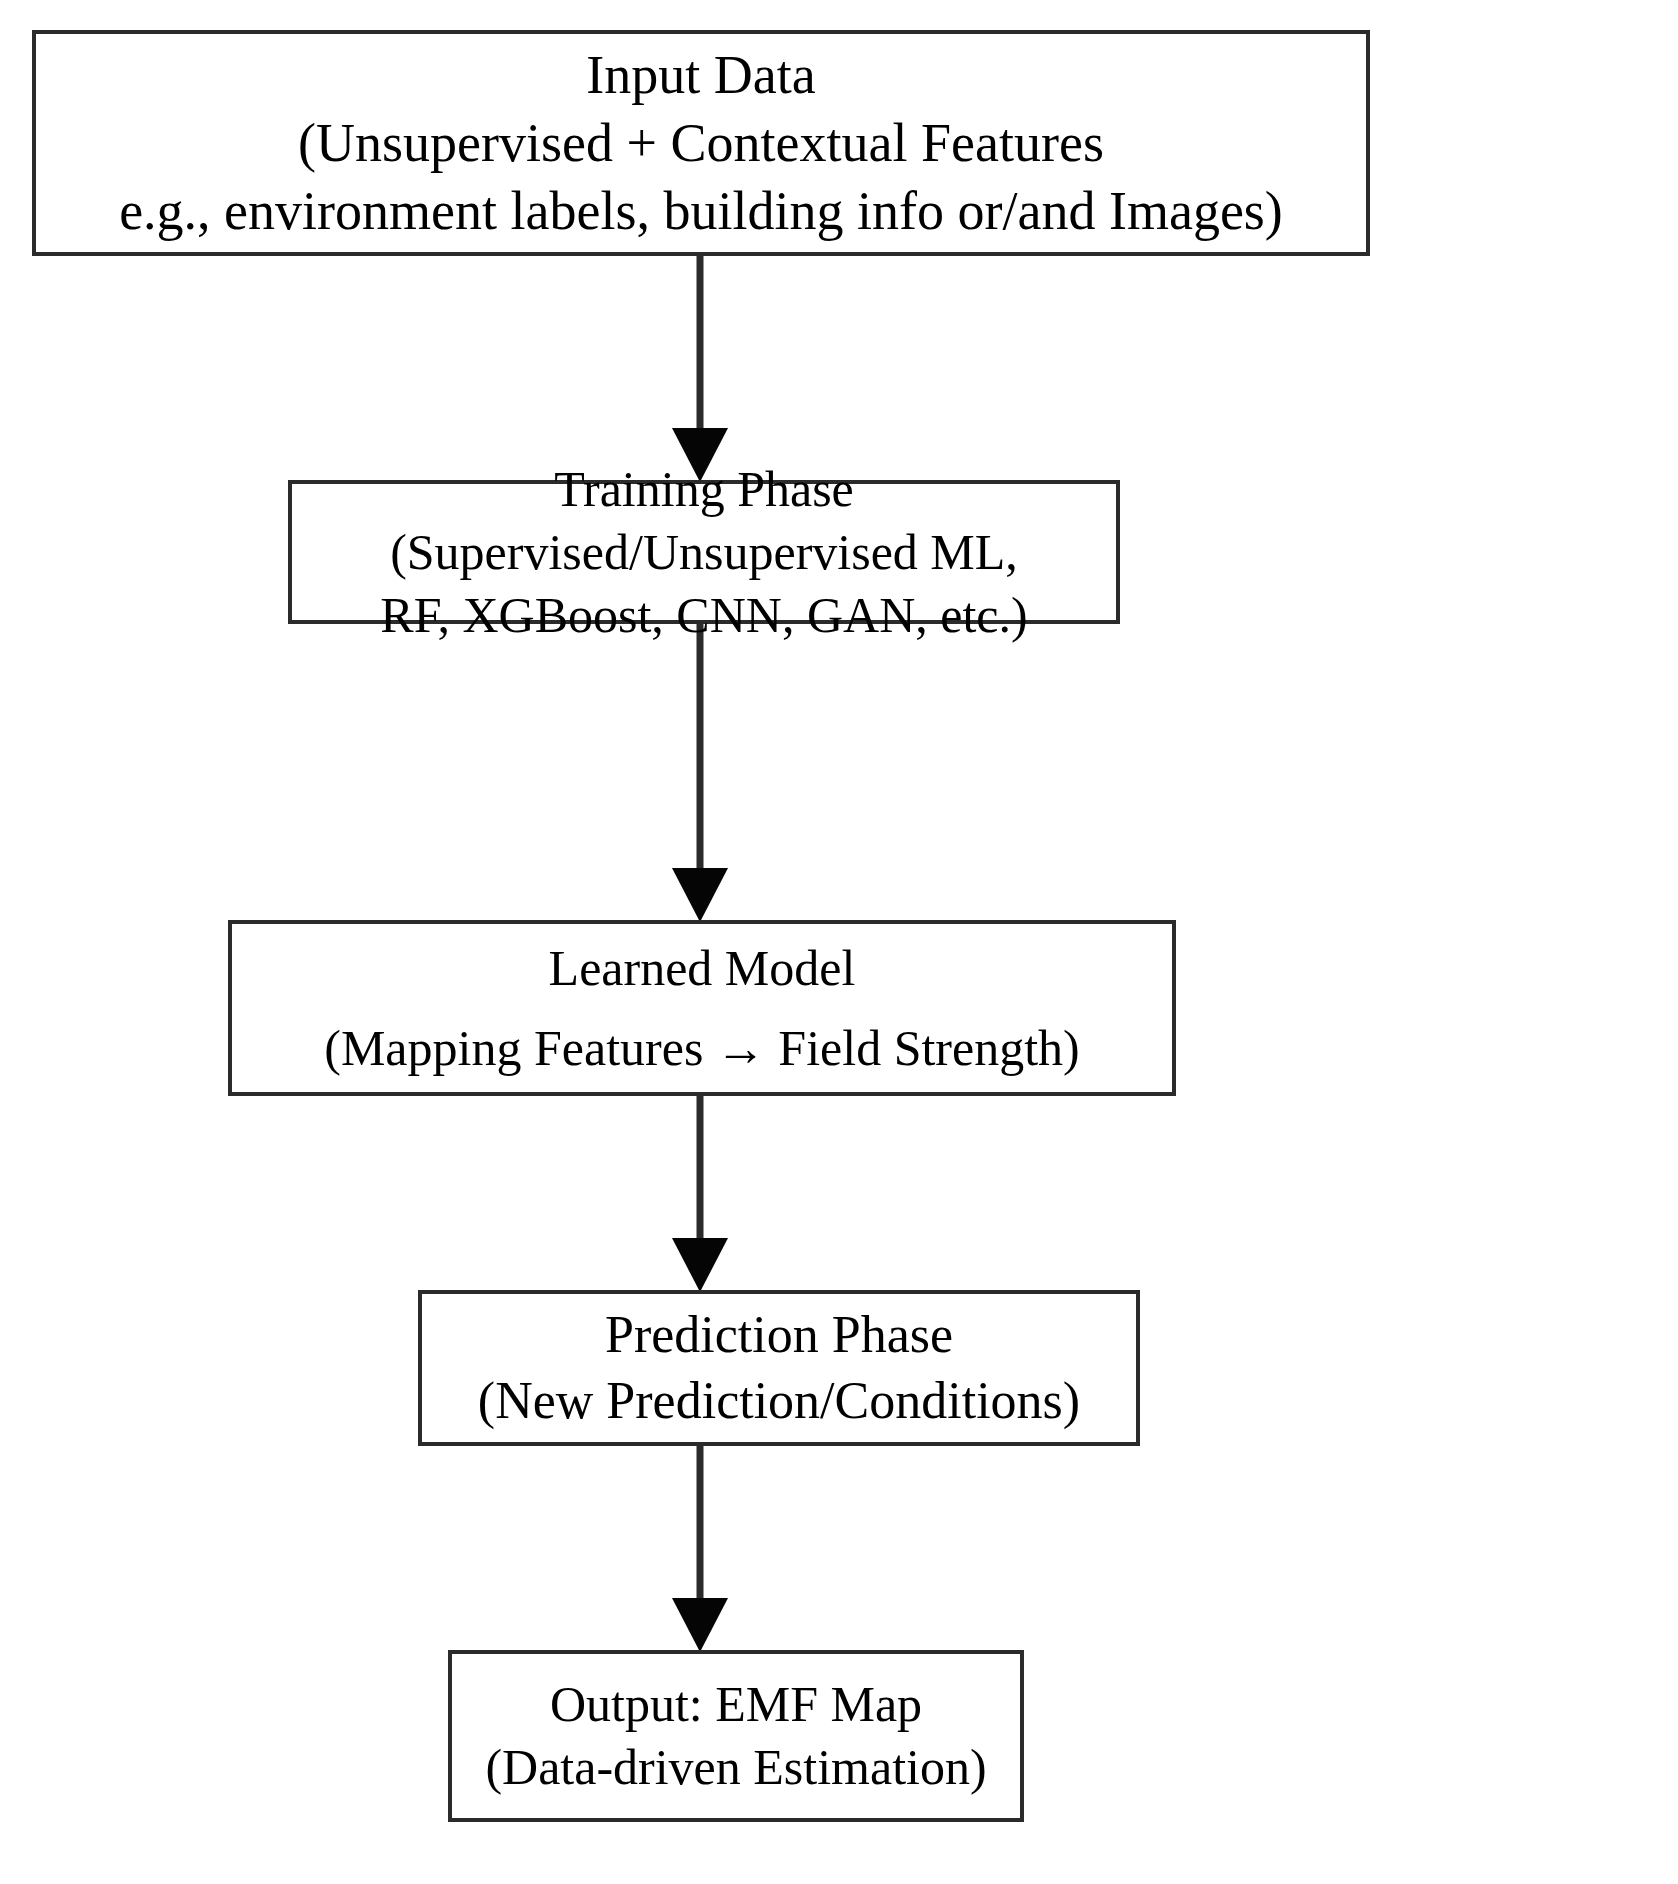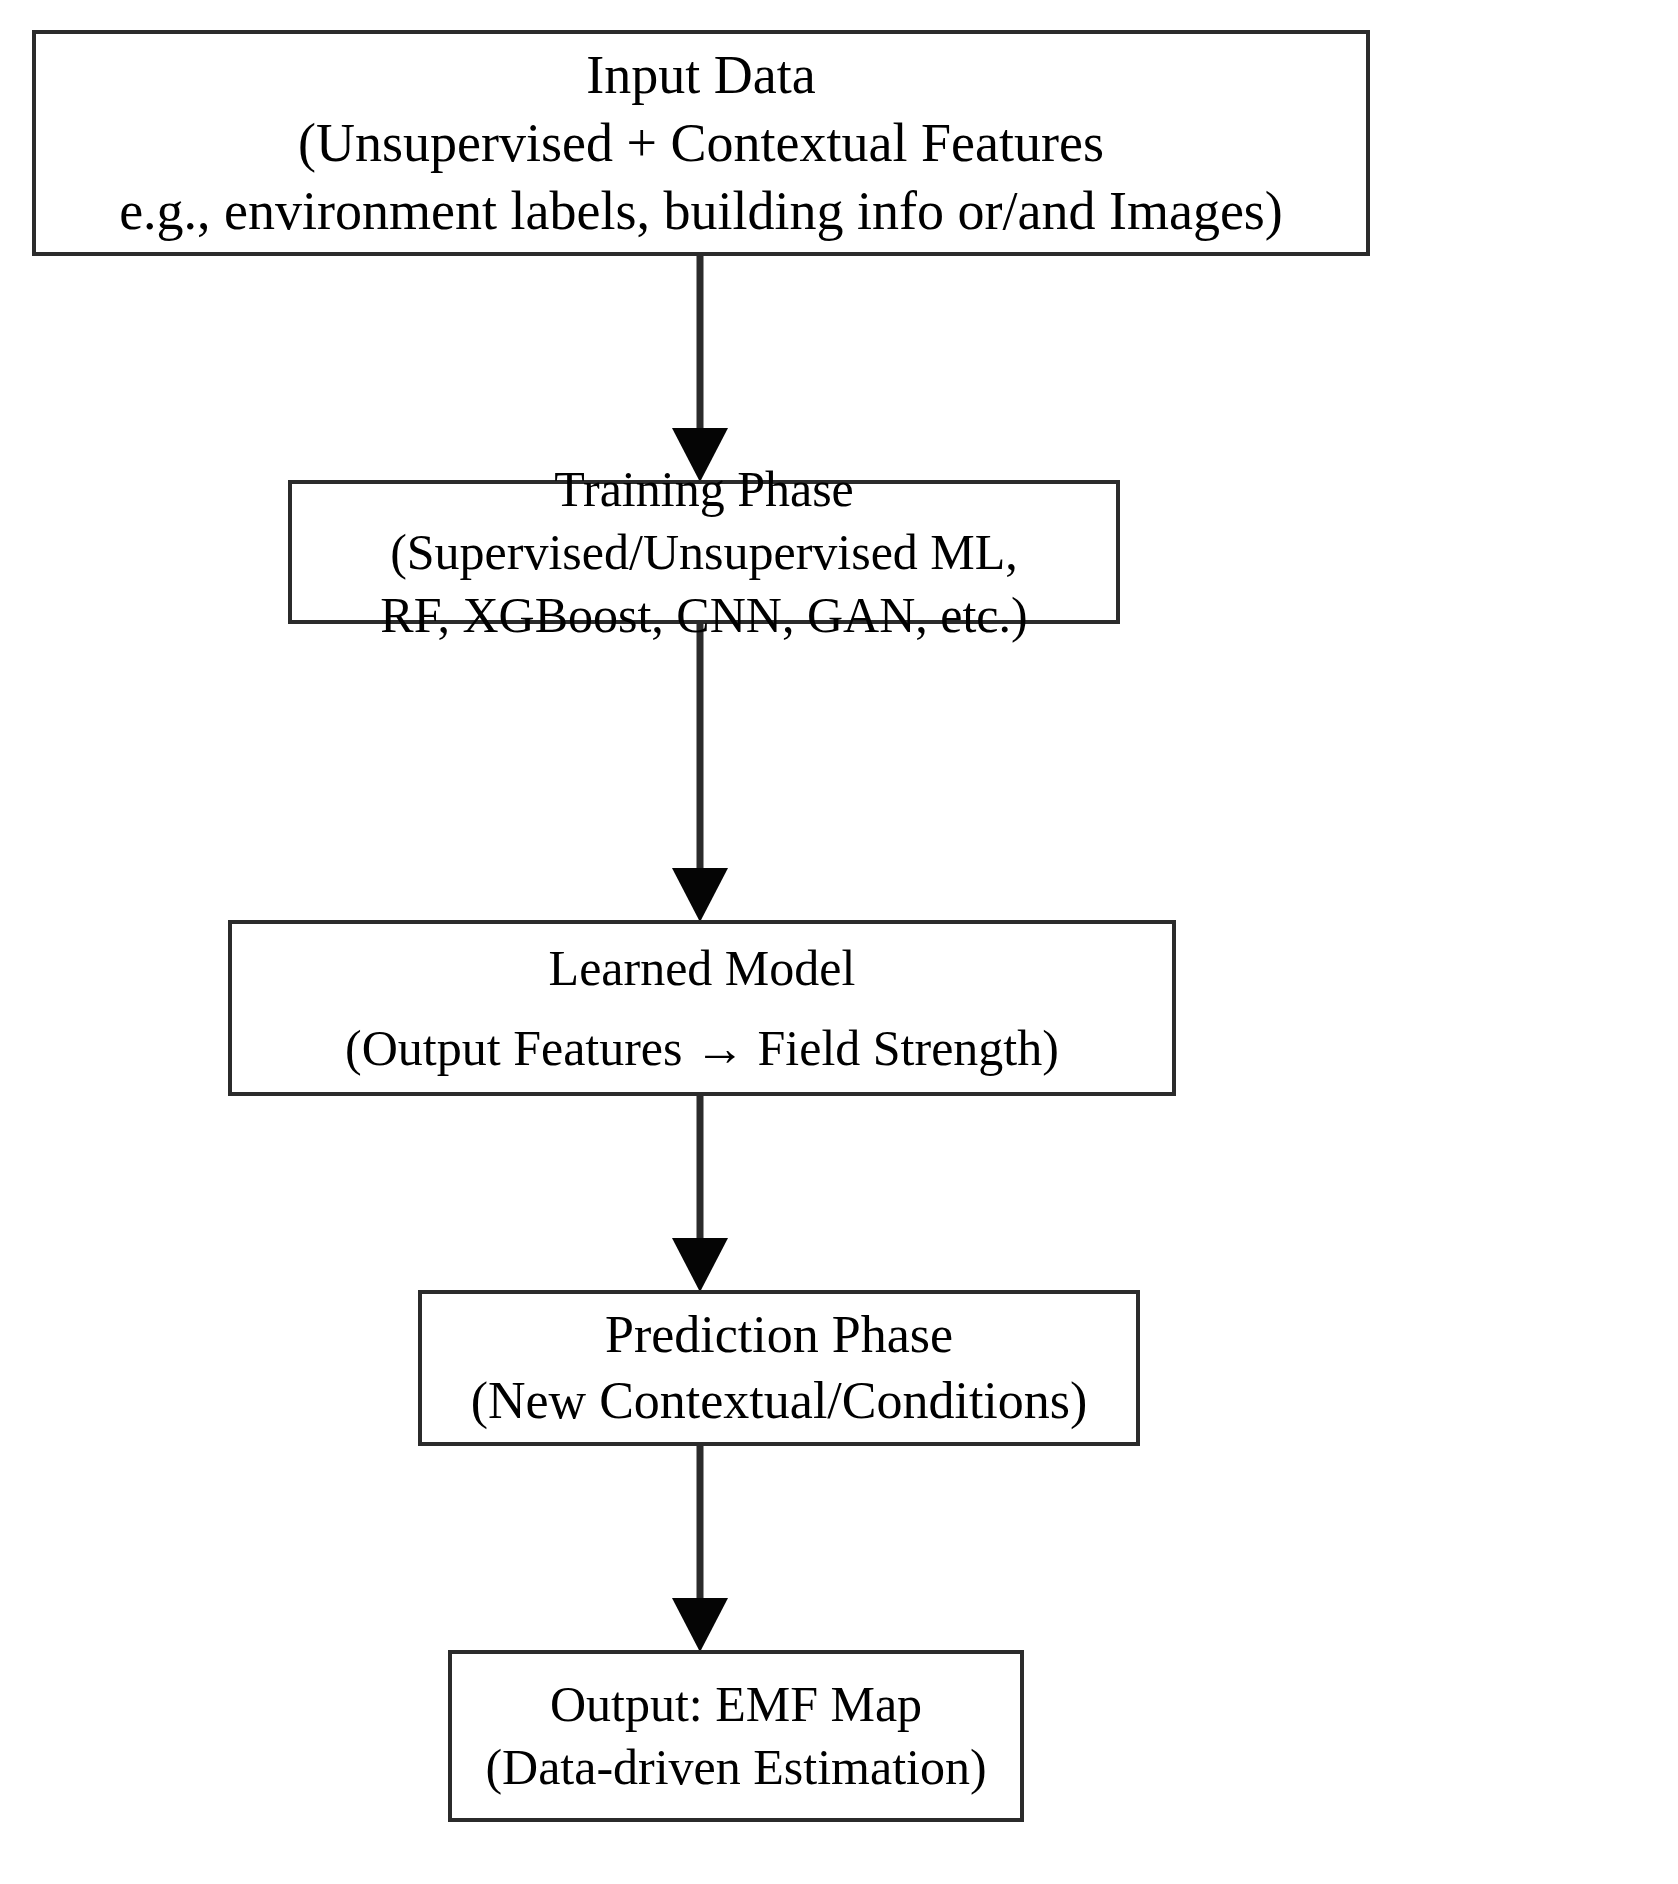--- a/index.html
+++ b/index.html
@@ -114,26 +114,26 @@
   </div>
 
   <div class="node" id="node-training">
     <span class="line">Training Phase</span>
     <span class="line">(Supervised/Unsupervised ML,</span>
     <span class="line">RF, XGBoost, CNN, GAN, etc.)</span>
   </div>
 
   <div class="node" id="node-model">
     <span class="line">Learned Model</span>
-    <span class="line">(Output Features → Field Strength)</span>
+    <span class="line">(Mapping Features → Field Strength)</span>
   </div>
 
   <div class="node" id="node-prediction">
     <span class="line">Prediction Phase</span>
-    <span class="line">(New Contextual/Conditions)</span>
+    <span class="line">(New Prediction/Conditions)</span>
   </div>
 
   <div class="node" id="node-output">
     <span class="line">Output: EMF Map</span>
     <span class="line">(Data-driven Estimation)</span>
   </div>
 
 </div>
 
 </body></html>

